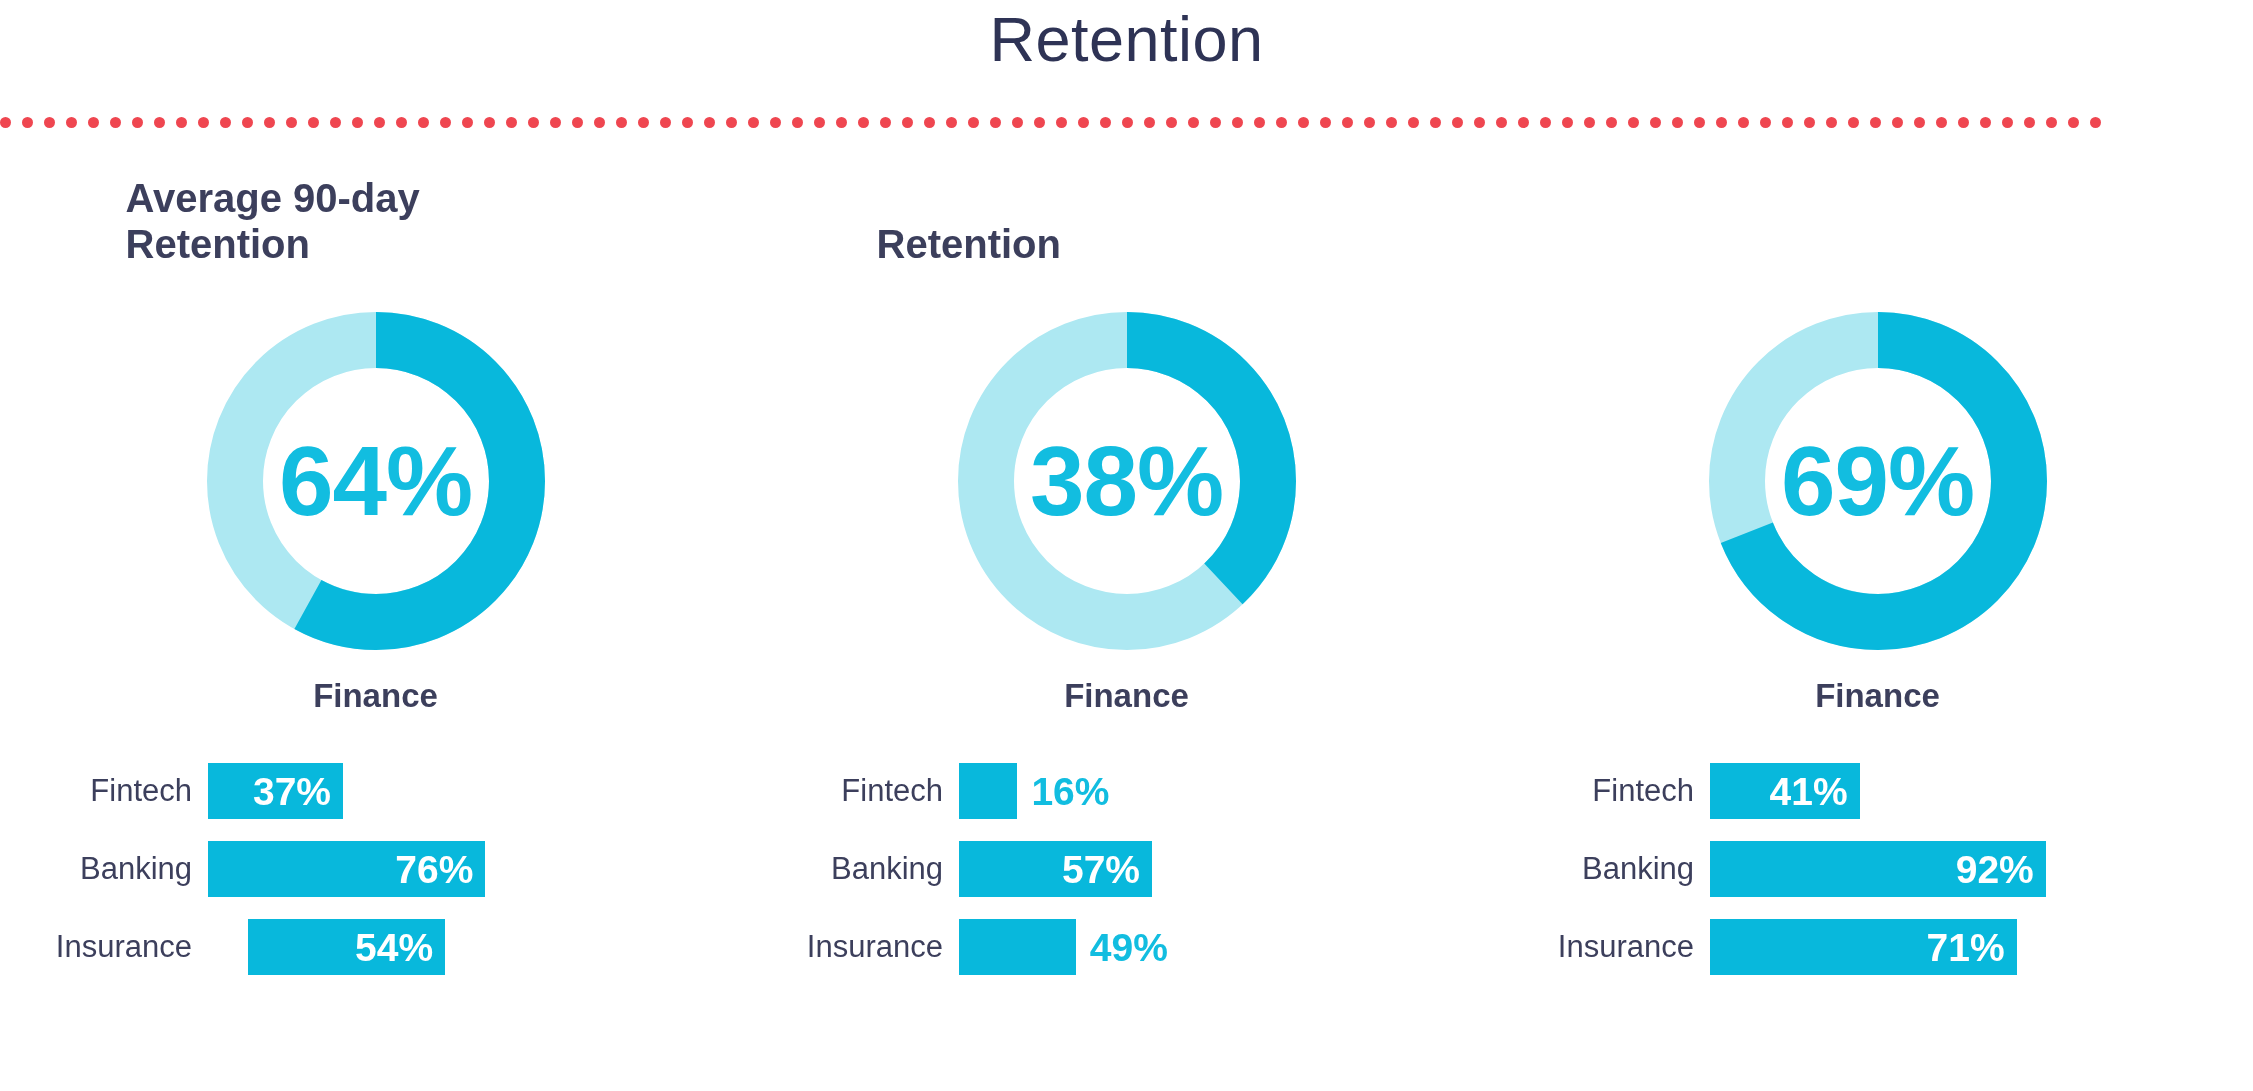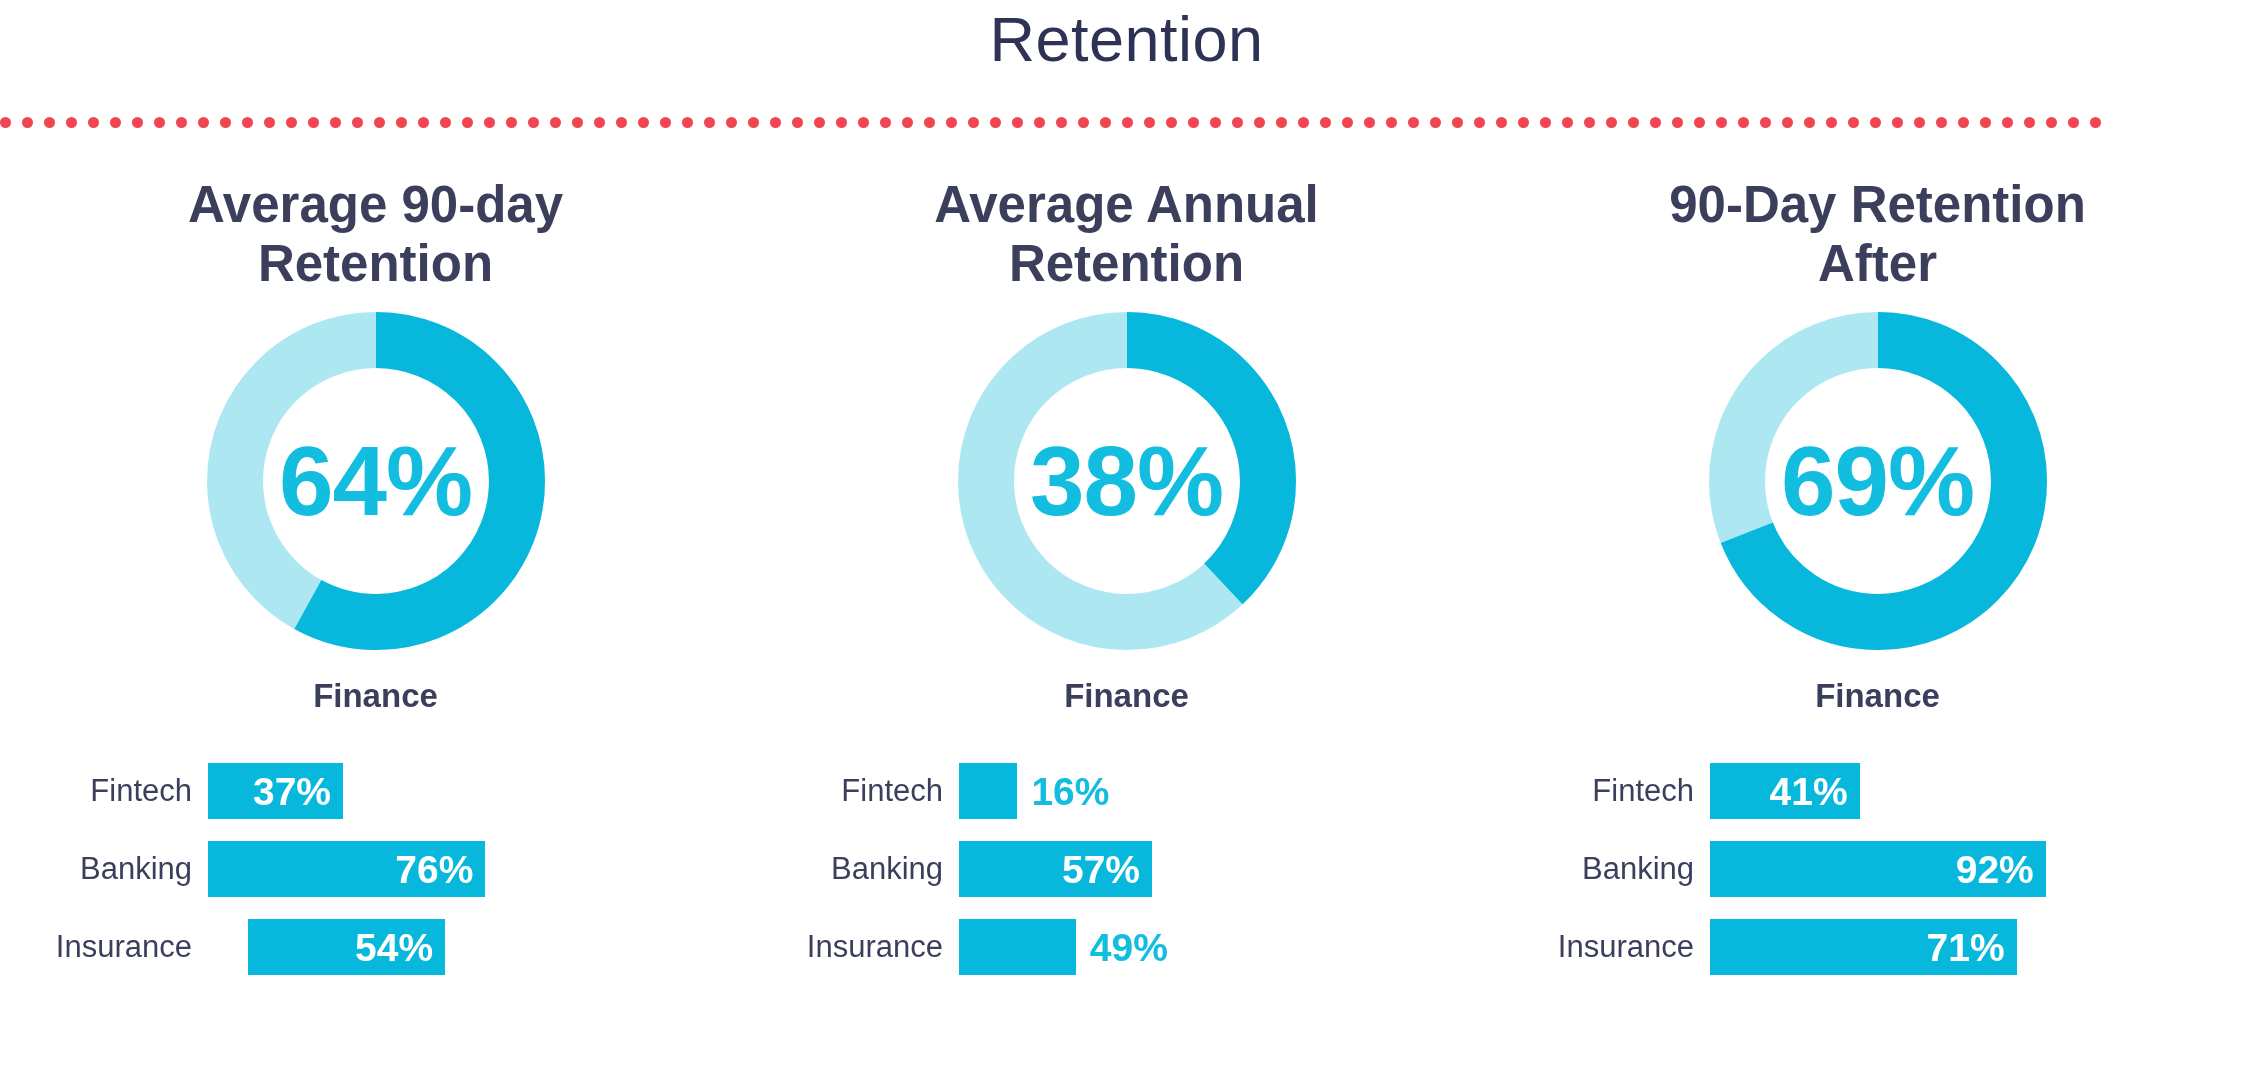--- a/index.html
+++ b/index.html
@@ -59,24 +59,24 @@
   }
   .column {
     width: 751px;
     box-sizing: border-box;
     display: flex;
     flex-direction: column;
     align-items: center;
   }
 
   .col-heading {
-    font-size: 51px;
+    font-size: 40px;
     font-weight: bold;
     line-height: 1.16;
-    text-align: center;
+    text-align: left;
     color: #3c3f5c;
     width: 500px;
     margin: 0;
     height: 100px;
   }
 
   
   .donut-wrap {
     margin-top: 36px;
     width: 340px;
@@ -319,21 +319,21 @@
         <span class="bar-pct-inside">54%</span>
       </div>
 
     </div>
   </div>
 </div>
   </div>
 
   <div class="column col-1">
     <div class="col-heading">
-      <span>Average Annual</span><br>
+      <br>
       <span>Retention</span>
     </div>
 
     <div class="donut-wrap">
       <svg viewBox="0 0 340 340">
         <circle class="donut-track" cx="170" cy="170" r="141" fill="none" stroke="#ade8f2" stroke-width="56"></circle>
         <circle class="donut-value-ring" cx="170" cy="170" r="141" fill="none" stroke="#08b8dc" stroke-width="56" stroke-dasharray="336.6530687586822 549.2760595536395"></circle>
       </svg>
       <div class="donut-value">38%</div>
     </div>
@@ -368,21 +368,21 @@
         
       </div>
       <span class="bar-pct-outside" style="color: rgb(18, 189, 224);">49%</span>
     </div>
   </div>
 </div>
   </div>
 
   <div class="column col-2">
     <div class="col-heading">
-      <span>90-Day Retention After</span><br>
+      <br>
     </div>
 
     <div class="donut-wrap">
       <svg viewBox="0 0 340 340">
         <circle class="donut-track" cx="170" cy="170" r="141" fill="none" stroke="#ade8f2" stroke-width="56"></circle>
         <circle class="donut-value-ring" cx="170" cy="170" r="141" fill="none" stroke="#08b8dc" stroke-width="56" stroke-dasharray="611.2910985355019 274.63802977681974"></circle>
       </svg>
       <div class="donut-value">69%</div>
     </div>
 

